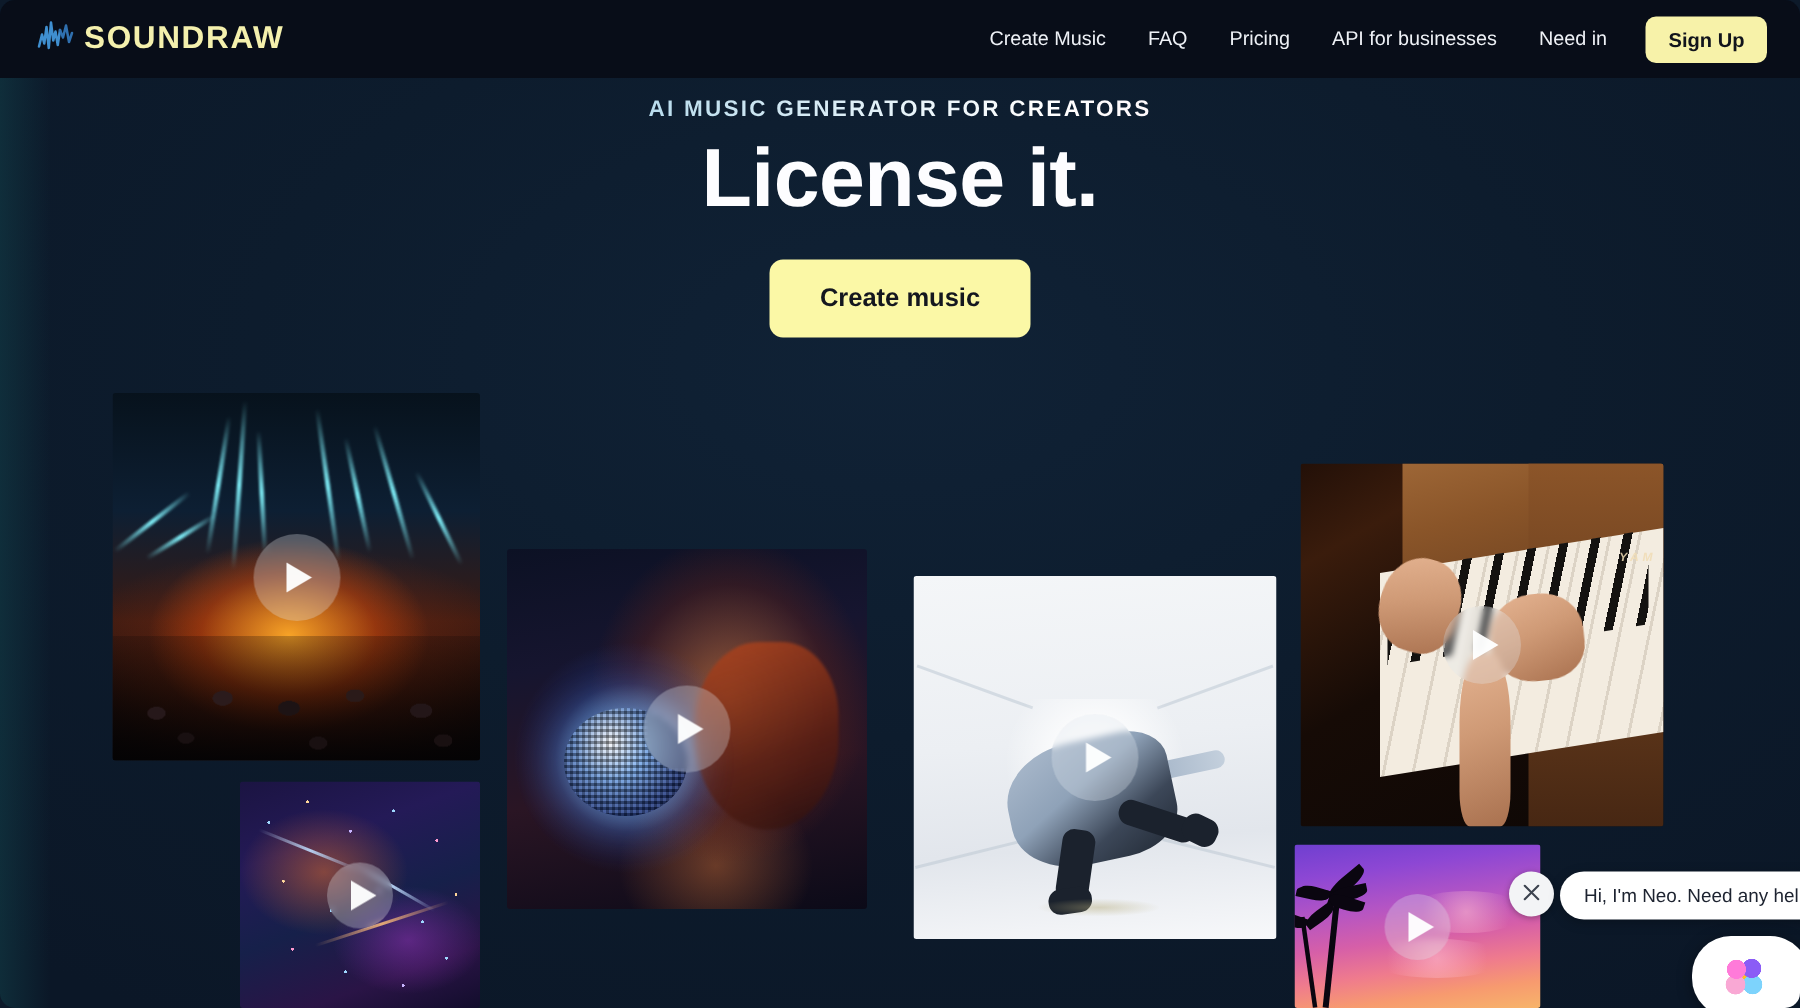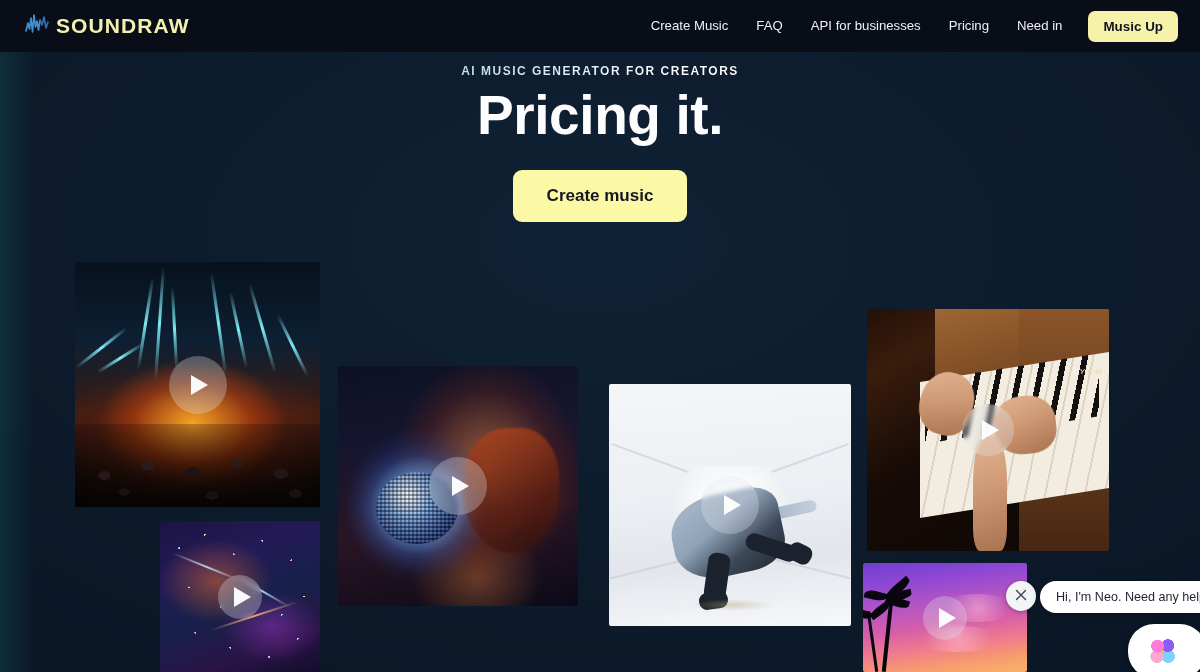--- a/index.html
+++ b/index.html
@@ -17,20 +17,21 @@
   }
 
   
   .page {
     position: absolute;
     inset: 0;
     background:
       radial-gradient(900px 520px at 50% 36%, #102236 0%, #0d1c2d 48%, #0b1727 100%),
       #0b1727;
     overflow: hidden;
+    border-radius: 10px;
   }
   .page::before {
     content: "";
     position: absolute;
     left: 0; top: 52px; bottom: 0; width: 34px;
     background: linear-gradient(90deg, rgba(18,62,72,.55), rgba(13,26,42,0));
     pointer-events: none;
   }
 
   
@@ -89,21 +90,21 @@
   
   .hero {
     position: absolute;
     top: 52px; left: 0; right: 0;
     text-align: center;
     z-index: 20;
     pointer-events: none;
   }
   .eyebrow {
     margin-top: 12px;
-    font-size: 12px;
+    font-size: 15px;
     font-weight: 600;
     letter-spacing: 1.5px;
     background: linear-gradient(90deg, #4aa6d8 0%, #9fcfe6 28%, #ffffff 58%, #f2cfe0 100%);
     -webkit-background-clip: text;
     background-clip: text;
     color: transparent;
   }
   .headline {
     margin-top: 9px;
     font-size: 55px;
@@ -435,24 +436,24 @@
           <path d="M2 19 L4 11 L5.5 17 L7 6 L8.5 20 L10 3 L11.5 15 L13 9 L14.5 18 L16 8" fill="none" stroke="#3f8fd0" stroke-width="1.7" stroke-linecap="round" stroke-linejoin="round"></path>
           <path d="M16 8 L18 13 L20 5 L22 16 L24 10" fill="none" stroke="#2f6fae" stroke-width="1.7" stroke-linecap="round" stroke-linejoin="round"></path>
         </svg>
       </span>
       <span class="logo-text">SOUNDRAW</span>
     </a>
 
     <nav class="nav">
       <a class="nav-link" href="#">Create Music</a>
       <a class="nav-link" href="#">FAQ</a>
+      <a class="nav-link" href="#">Pricing</a>
       <a class="nav-link" href="#">API for businesses</a>
-      <a class="nav-link" href="#">Pricing</a>
       <a class="nav-link" href="#">Need in</a>
-      <button class="signup-btn">Music Up</button>
+      <button class="signup-btn">Sign Up</button>
     </nav>
   </header>
 
   <div class="gallery">
 
     <div class="tile" style="left:75px; top:262px; width:245px; height:245px;">
       <div class="tile-media m-concert">
         <div class="beam" style="left:28%; top:6%;  height:38%; transform:rotate(9deg);"></div>
         <div class="beam" style="left:34%; top:2%;  height:46%; transform:rotate(4deg);"></div>
         <div class="beam" style="left:40%; top:10%; height:34%; transform:rotate(-3deg);"></div>
@@ -532,21 +533,21 @@
         <div class="frond" style="left:5%; top:46%; width:20px; height:8px; transform:rotate(-160deg);"></div>
       </div>
       <div class="play" style="width:44px;height:44px;margin:-22px 0 0 -22px;"></div>
     </div>
 
   </div>
 
   <section class="hero">
     <div class="eyebrow">AI MUSIC GENERATOR FOR CREATORS</div>
     <h1 class="headline">
-      <span class="l2">Pricing it.</span>
+      <span class="l2">License it.</span>
     </h1>
     <div class="cta-wrap">
       <button class="cta-btn">Create music</button>
     </div>
   </section>
 
   <button class="chat-close" style="left:1006px; top:581px;">
     <span>
       <svg width="12" height="12" viewBox="0 0 12 12">
         <path d="M1.5 1.5 L10.5 10.5 M10.5 1.5 L1.5 10.5" stroke="#3c434f" stroke-width="1.4" stroke-linecap="round"></path>

